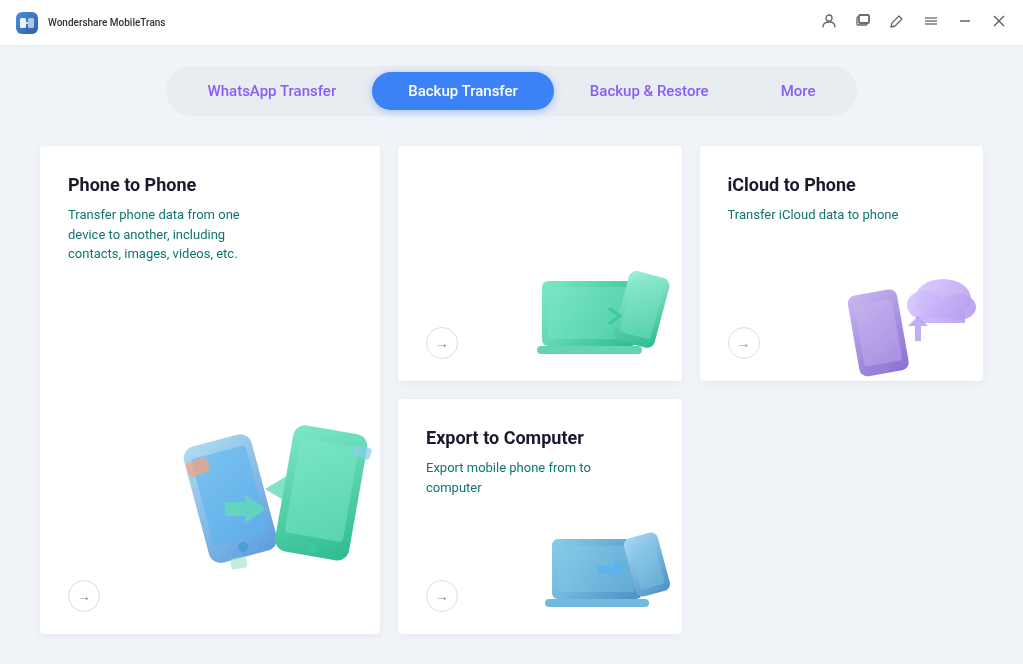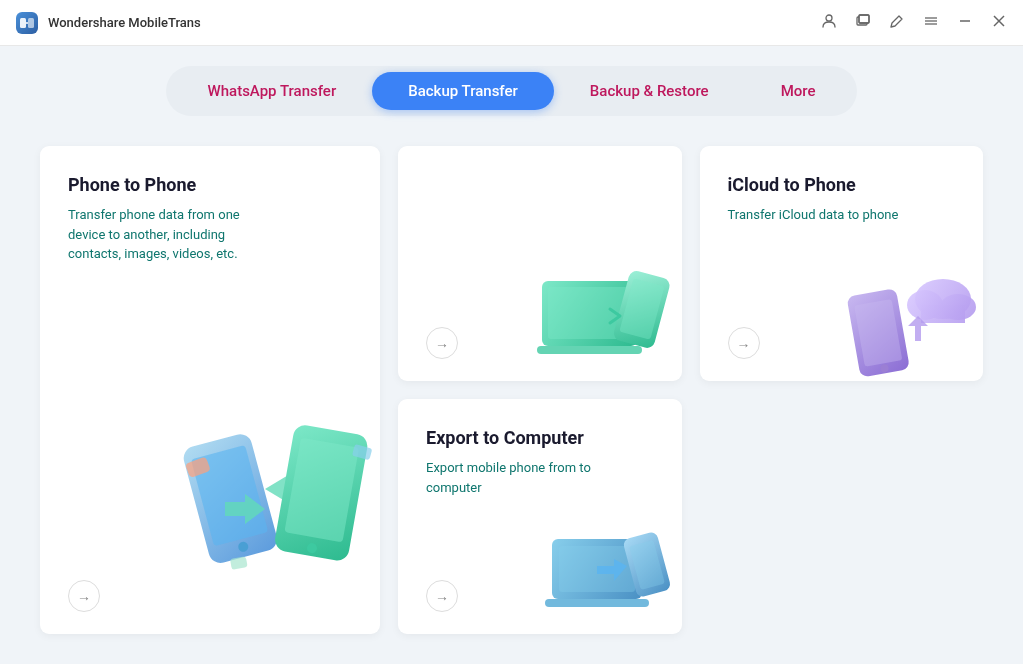--- a/index.html
+++ b/index.html
@@ -39,21 +39,21 @@
       background: linear-gradient(135deg, #4a90d9, #2d5fa3);
       display: flex;
       align-items: center;
       justify-content: center;
       color: white;
       font-size: 11px;
       font-weight: bold;
     }
 
     .app-title {
-      font-size: 13px;
+      font-size: 10px;
       color: #333;
       font-weight: 500;
     }
 
     .title-bar-controls {
       display: flex;
       align-items: center;
       gap: 18px;
     }
 
@@ -85,21 +85,21 @@
       align-self: center;
       width: auto;
     }
 
     .tab-item {
       padding: 10px 36px;
       border-radius: 50px;
       font-size: 15px;
       font-weight: 500;
       cursor: pointer;
-      color: #be185d;
+      color: #8b5cf6;
       white-space: nowrap;
       transition: all 0.2s;
     }
 
     .tab-item.active {
       background: #3b82f6;
       color: #ffffff;
       box-shadow: 0 2px 8px rgba(59, 130, 246, 0.4);
     }
 
@@ -107,21 +107,21 @@
     .cards-grid {
       display: grid;
       grid-template-columns: 340px 1fr 1fr;
       grid-template-rows: 1fr 1fr;
       gap: 18px;
       flex: 1;
     }
 
     .card {
       background: #ffffff;
-      border-radius: 9px;
+      border-radius: 4px;
       padding: 28px;
       position: relative;
       overflow: hidden;
       cursor: pointer;
       box-shadow: 0 2px 8px rgba(0,0,0,0.05);
       transition: box-shadow 0.2s;
     }
 
     .card-large {
       grid-row: 1 / 3;

